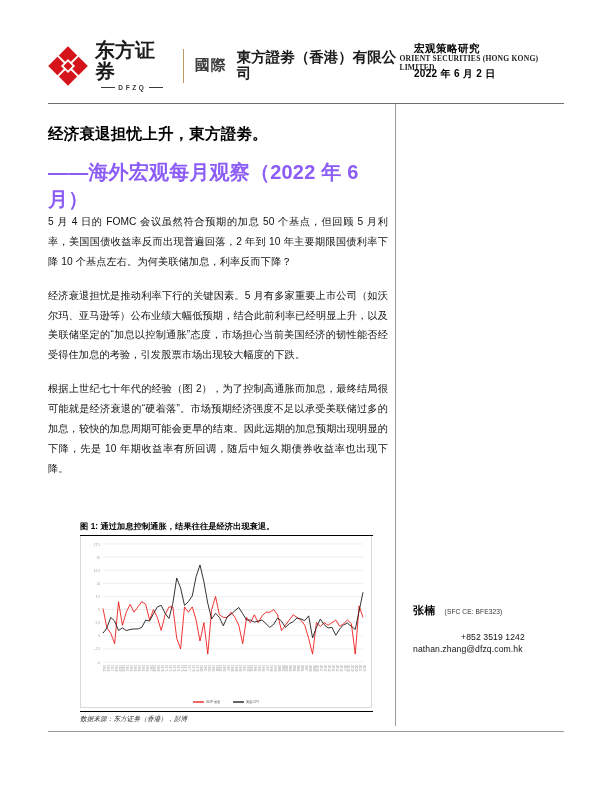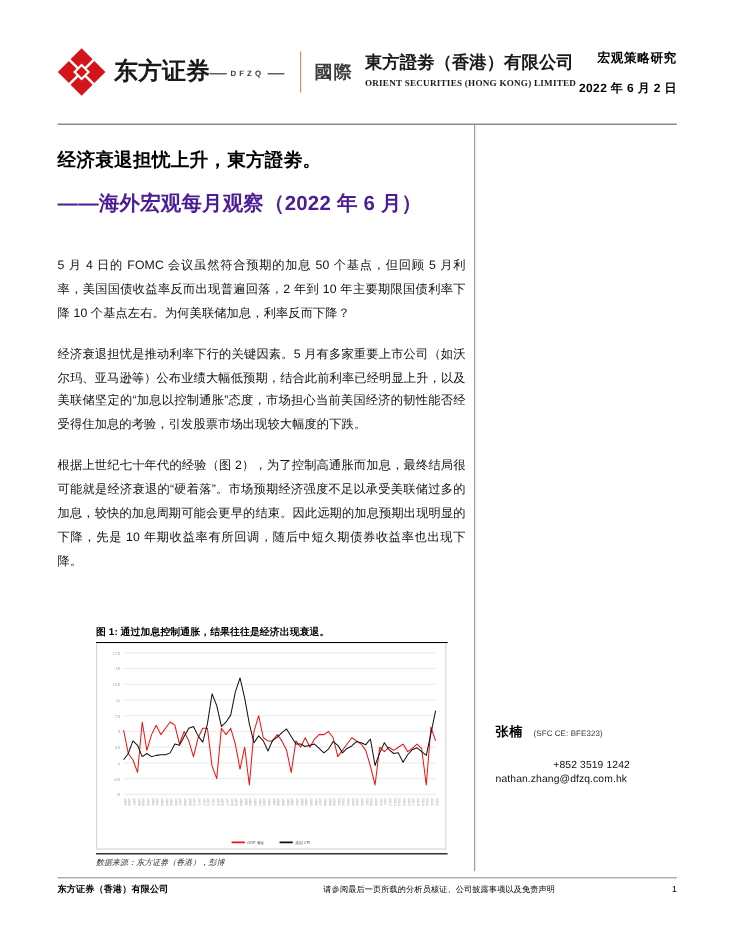--- a/index.html
+++ b/index.html
@@ -40,21 +40,21 @@
     width: 40px;
     height: 40px;
     position: relative;
     flex: 0 0 auto;
   }
   .logo-mark svg { display: block; }
 
   .logo-cn-wrap {
     margin-left: 7px;
     display: flex;
-    flex-direction: row;
+    flex-direction: column;
     justify-content: center;
   }
   .logo-cn {
     font-family: "Liberation Sans", "DejaVu Sans", sans-serif;
     font-size: 20px;
     font-weight: 700;
     color: #1a1a1a;
     letter-spacing: 0px;
     line-height: 1.05;
   }
@@ -93,21 +93,20 @@
     font-size: 15px;
     font-weight: 700;
     color: #404040;
     letter-spacing: 1px;
     flex: 0 0 auto;
   }
 
   .logo-right {
     margin-left: 10px;
     display: flex;
-    flex-direction: column;
     justify-content: center;
   }
   .logo-hk-cn {
     font-family: "Liberation Sans", "DejaVu Sans", sans-serif;
     font-size: 14.5px;
     font-weight: 700;
     color: #1a1a1a;
     letter-spacing: 0px;
     line-height: 1.1;
   }
@@ -118,21 +117,21 @@
     color: #1a1a1a;
     letter-spacing: 0.2px;
     margin-top: 4px;
   }
 
   .header-right {
     position: absolute;
     right: 0;
     top: 6px;
     width: 150px;
-    text-align: right;
+    text-align: left;
   }
   .hr-title {
     font-family: "Liberation Sans", "DejaVu Sans", sans-serif;
     font-size: 10.5px;
     font-weight: 700;
     color: #000;
     letter-spacing: 0.5px;
   }
   .hr-date {
     font-family: "Liberation Sans", "DejaVu Sans", sans-serif;
@@ -171,23 +170,23 @@
   .doc-title {
     font-family: "Liberation Sans", "DejaVu Sans", sans-serif;
     font-size: 15.5px;
     font-weight: 700;
     color: #000;
     line-height: 1.35;
     letter-spacing: 0.2px;
   }
   .doc-subtitle {
     font-family: "Liberation Sans", "DejaVu Sans", sans-serif;
-    font-size: 17px;
-    font-weight: 700;
-    color: #4c1d95;
+    font-size: 20px;
+    font-weight: 700;
+    color: #8b5cf6;
     line-height: 1.35;
     letter-spacing: 0.2px;
     margin-top: 14px;
   }
 
   
   .body-col {
     position: absolute;
     left: 48px;
     top: 212px;
@@ -493,19 +492,14 @@
   <div class="analyst">
     <div>
       <span class="an-name">张楠</span>
       <span class="an-cert">(SFC CE: BFE323)</span>
     </div>
     <div class="an-phone">+852 3519 1242</div>
     <div class="an-email">nathan.zhang@dfzq.com.hk</div>
   </div>
 
   <div class="rule-bottom"></div>
-  <div class="footer">
-    <div class="ft-left">东方证券（香港）有限公司</div>
-    <div class="ft-center">请参阅最后一页所载的分析员核证、公司披露事项以及免责声明</div>
-    <div class="ft-page">1</div>
-  </div>
 
 </div>
 
 </body></html>

